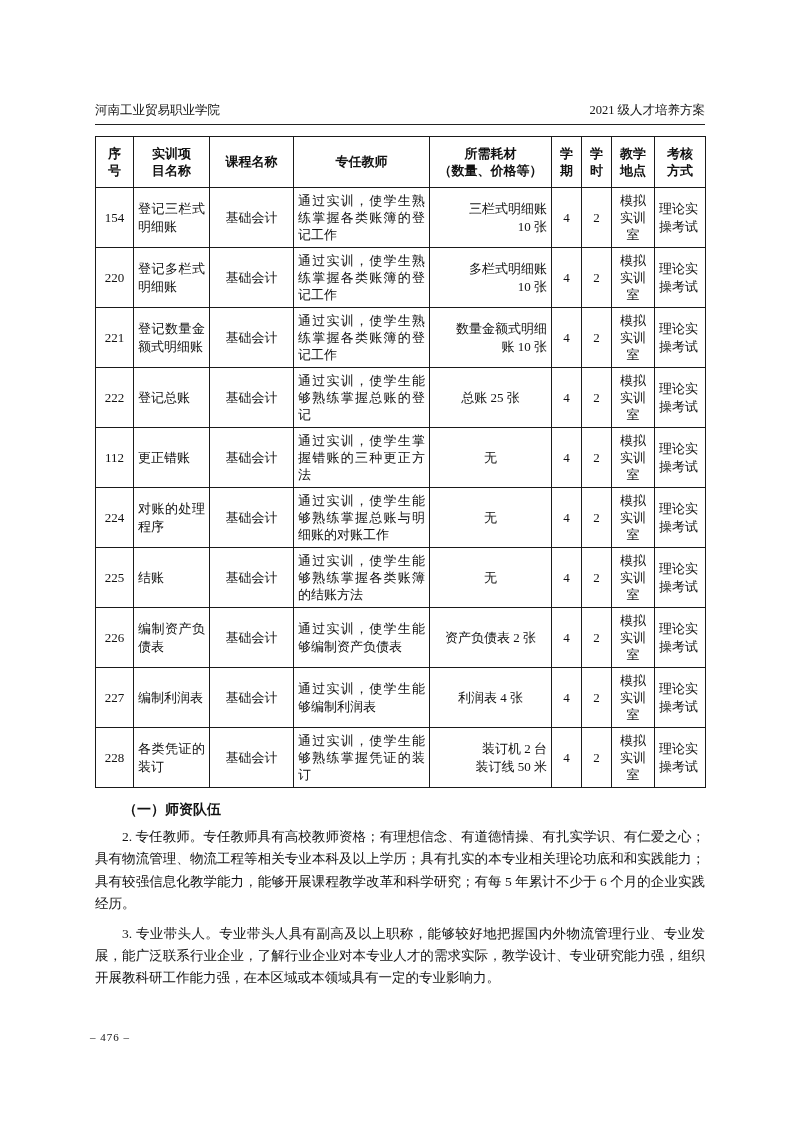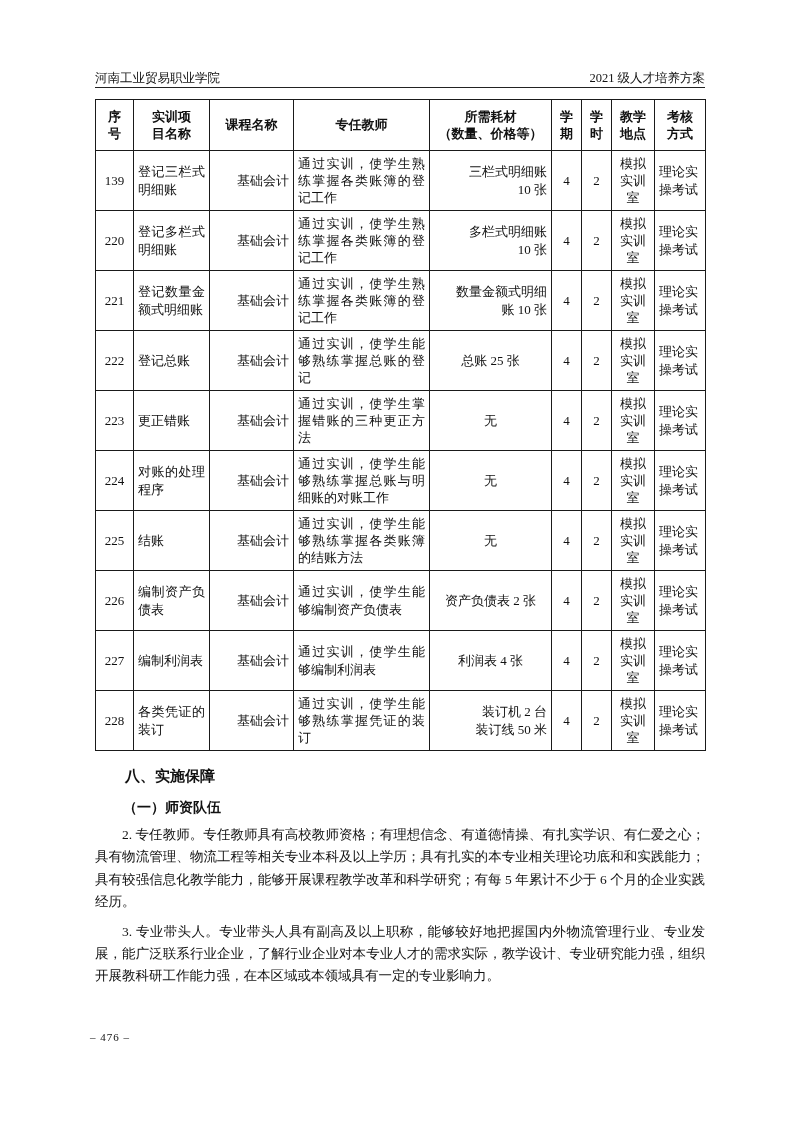--- a/index.html
+++ b/index.html
@@ -10,22 +10,24 @@
     overflow: hidden;
     font-family: "Liberation Serif", "DejaVu Serif", serif;
     color: #111111;
   }
   .page { padding: 70px 88px 0 95px; }
 
   
   .doc-header {
     display: flex; justify-content: space-between; align-items: flex-end;
     font-size: 12.5px;
+    padding-bottom: 5px;
     border-bottom: 1.5px solid #222;
     width: 610px;
+    margin-top: 32px;
   }
 
   
   table.training {
     border-collapse: collapse;
     table-layout: fixed;
     width: 610px;
     margin-top: 11px;
     border: 1.5px solid #1a1a1a;
   }
@@ -40,21 +42,21 @@
     font-weight: bold;
     white-space: pre-line;
     text-align: center;
     height: 46px;
     padding: 2px 3px;
   }
   th.h-project { text-align: left; padding-left: 9px; }
   table.training td { height: 55px; padding: 2px 4px; }
   .cell-id     { text-align: center; padding: 2px 6px; }
   .cell-project{ text-align: justify; padding: 2px 9px; }
-  .cell-course { text-align: right; }
+  .cell-course { text-align: center; }
   .cell-objective { text-align: justify; padding: 2px 8px; }
   .cell-materials { white-space: pre-line; }
   .cell-materials.align-left  { text-align: right; padding-left: 8px; }
   .cell-materials.align-center{ text-align: center; }
   .cell-term, .cell-hours { text-align: center; }
   .cell-place  { text-align: center; padding: 2px 4px 2px 8px; }
   .cell-method { text-align: left; padding: 2px 6px 2px 8px; }
 
   
   .section-heading {
@@ -123,21 +125,21 @@
 期</th>
         <th>学
 时</th>
         <th>教学
 地点</th>
         <th>考核
 方式</th>
       </tr>
 
       <tr>
-        <td class="cell-id">139</td>
+        <td class="cell-id">154</td>
         <td class="cell-project">登记三栏式明细账</td>
         <td class="cell-course">基础会计</td>
         <td class="cell-objective">通过实训，使学生熟练掌握各类账簿的登记工作</td>
         <td class="cell-materials align-left">三栏式明细账
 10 张</td>
         <td class="cell-term">4</td>
         <td class="cell-hours">2</td>
         <td class="cell-place">模拟实训室</td>
         <td class="cell-method">理论实操考试</td>
       </tr>
@@ -174,21 +176,21 @@
         <td class="cell-course">基础会计</td>
         <td class="cell-objective">通过实训，使学生能够熟练掌握总账的登记</td>
         <td class="cell-materials align-center">总账 25 张</td>
         <td class="cell-term">4</td>
         <td class="cell-hours">2</td>
         <td class="cell-place">模拟实训室</td>
         <td class="cell-method">理论实操考试</td>
       </tr>
 
       <tr>
-        <td class="cell-id">223</td>
+        <td class="cell-id">112</td>
         <td class="cell-project">更正错账</td>
         <td class="cell-course">基础会计</td>
         <td class="cell-objective">通过实训，使学生掌握错账的三种更正方法</td>
         <td class="cell-materials align-center">无</td>
         <td class="cell-term">4</td>
         <td class="cell-hours">2</td>
         <td class="cell-place">模拟实训室</td>
         <td class="cell-method">理论实操考试</td>
       </tr>
 
@@ -248,21 +250,20 @@
         <td class="cell-materials align-left">装订机 2 台
 装订线 50 米</td>
         <td class="cell-term">4</td>
         <td class="cell-hours">2</td>
         <td class="cell-place">模拟实训室</td>
         <td class="cell-method">理论实操考试</td>
       </tr>
     </tbody>
   </table>
 
-  <div class="section-heading">八、实施保障</div>
   <div class="section-subheading">（一）师资队伍</div>
 
   <p class="body-paragraph">2. 专任教师。专任教师具有高校教师资格；有理想信念、有道德情操、有扎实学识、有仁爱之心；具有物流管理、物流工程等相关专业本科及以上学历；具有扎实的本专业相关理论功底和和实践能力；具有较强信息化教学能力，能够开展课程教学改革和科学研究；有每 5 年累计不少于 6 个月的企业实践经历。</p>
   <p class="body-paragraph">3. 专业带头人。专业带头人具有副高及以上职称，能够较好地把握国内外物流管理行业、专业发展，能广泛联系行业企业，了解行业企业对本专业人才的需求实际，教学设计、专业研究能力强，组织开展教科研工作能力强，在本区域或本领域具有一定的专业影响力。</p>
 
 </div>
 
 <div class="page-number">– 476 –</div>
 
 </body></html>

